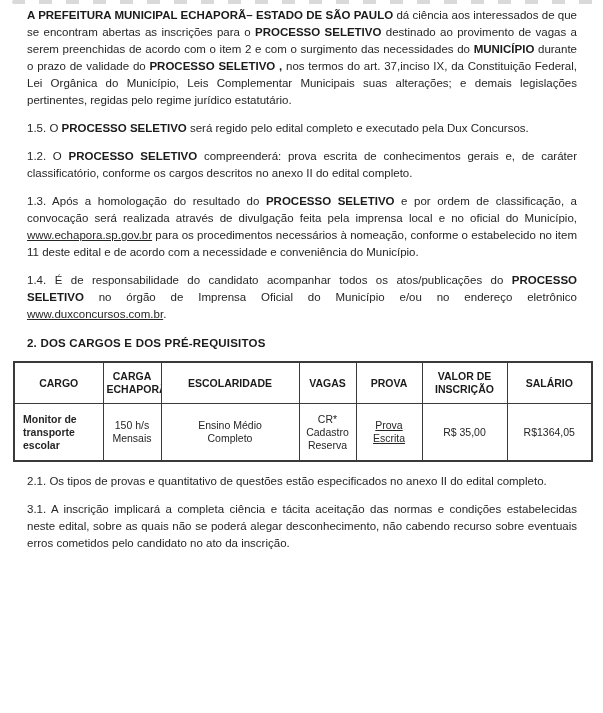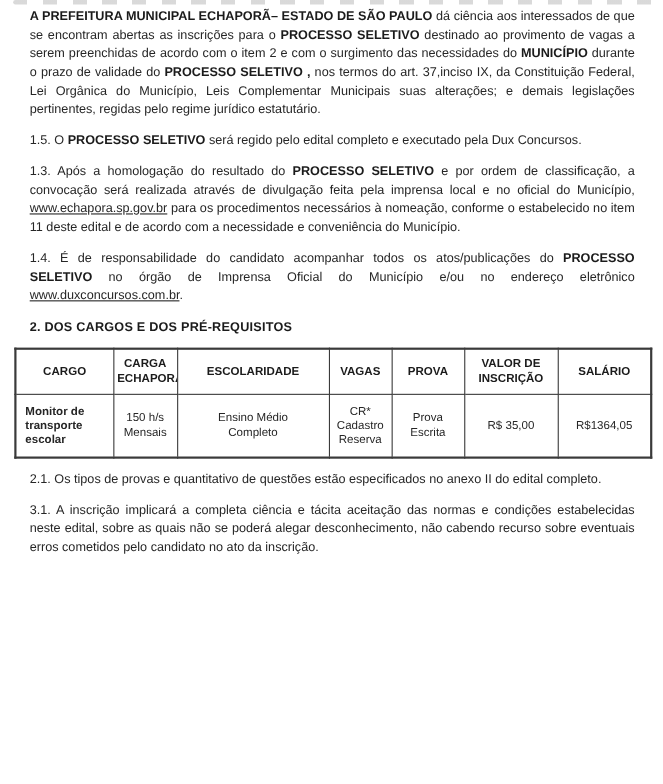--- a/index.html
+++ b/index.html
@@ -51,33 +51,34 @@
     text-align: center;
     vertical-align: middle;
     padding: 2px 3px;
     overflow: hidden;
   }
   .cargos th { height: 36px; font-weight: bold; color: #1b1b1b; }
   .cargos td { height: 52px; }
   td.c-cargo { text-align: left; padding: 2px 14px 2px 8px; font-weight: bold; }
   td.c-escolaridade { padding: 2px 24px; }
   td.c-vagas { padding: 2px 5px; }
-  td.c-prova { padding: 2px 12px; }
+  td.c-prova { padding: 2px 12px; text-decoration: underline; }
 </style>
 </head>
 <body>
 
 <div class="scan-noise"></div>
 
 <div class="page">
 
   <p class="para first"><span class="b">A PREFEITURA MUNICIPAL ECHAPORÃ– ESTADO DE SÃO PAULO</span><span> dá ciência aos interessados de que se encontram abertas as inscrições para o </span><span class="b">PROCESSO SELETIVO</span><span> destinado ao provimento de vagas a serem preenchidas de acordo com o item 2 e com o surgimento das necessidades do </span><span class="b">MUNICÍPIO</span><span> durante o prazo de validade do </span><span class="b">PROCESSO SELETIVO ,</span><span> nos termos do art. 37,inciso IX, da Constituição Federal, Lei Orgânica do Município, Leis Complementar Municipais suas alterações; e demais legislações pertinentes, regidas pelo regime jurídico estatutário.</span></p>
 
 
   <p class="para"><span>1.5. O </span><span class="b">PROCESSO SELETIVO</span><span> será regido pelo edital completo e executado pela Dux Concursos.</span></p>
+  <p class="para"><span>1.2. O </span><span class="b">PROCESSO SELETIVO</span><span> compreenderá: prova escrita de conhecimentos gerais e, de caráter classificatório, conforme os cargos descritos no anexo II do edital completo.</span></p>
   <p class="para"><span>1.3. Após a homologação do resultado do </span><span class="b">PROCESSO SELETIVO</span><span> e por ordem de classificação, a convocação será realizada através de divulgação feita pela imprensa local e no oficial do Município, </span><span class="u">www.echapora.sp.gov.br</span><span> para os procedimentos necessários à nomeação, conforme o estabelecido no item 11 deste edital e de acordo com a necessidade e conveniência do Município.</span></p>
   <p class="para"><span>1.4. É de responsabilidade do candidato acompanhar todos os atos/publicações do </span><span class="b">PROCESSO SELETIVO</span><span> no órgão de Imprensa Oficial do Município e/ou no endereço eletrônico </span><span class="u">www.duxconcursos.com.br</span><span>.</span></p>
 
   <p class="h">2. DOS CARGOS E DOS PRÉ-REQUISITOS</p>
 
   <table class="cargos">
     <colgroup>
       <col style="width:89px">
         <col style="width:58px">
         <col style="width:138px">

